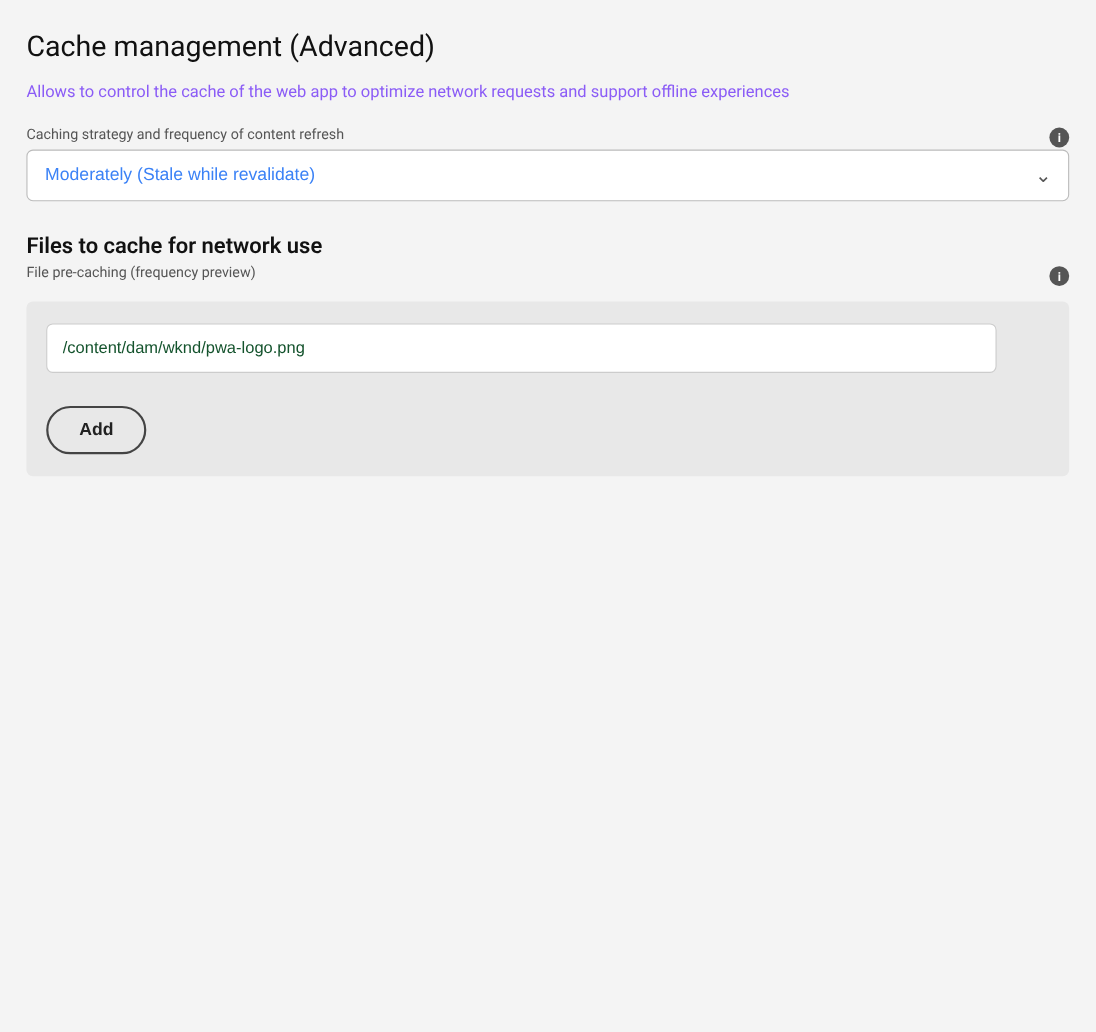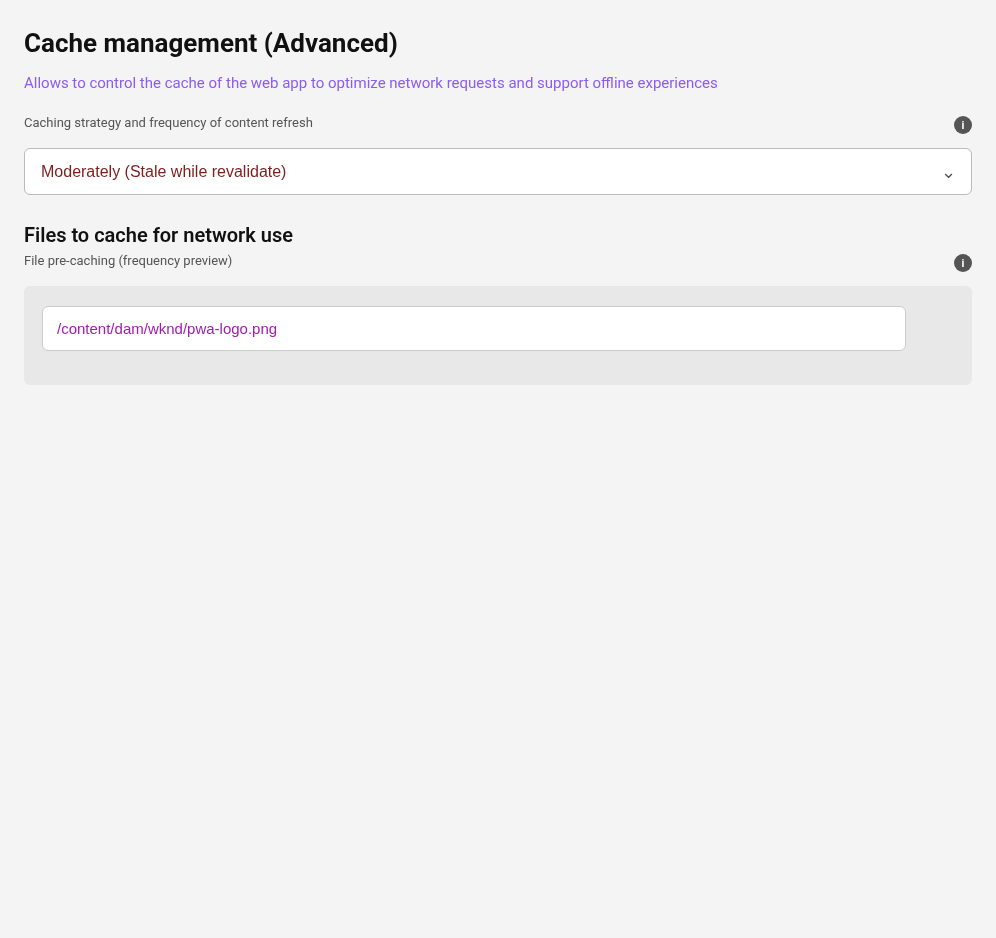--- a/index.html
+++ b/index.html
@@ -12,21 +12,21 @@
       font-family: -apple-system, BlinkMacSystemFont, 'Segoe UI', Roboto, Arial, sans-serif;
       background-color: #f4f4f4;
       color: #222;
       width: 996px;
       min-height: 938px;
       padding: 28px 24px;
     }
 
     .page-title {
       font-size: 26px;
-      font-weight: 700;
+      font-weight: 400;
       margin-bottom: 14px;
       color: #111;
     }
 
     .description {
       font-size: 15px;
       color: #8b5cf6;
       margin-bottom: 20px;
       max-width: 960px;
       line-height: 1.5;
@@ -64,21 +64,21 @@
     .dropdown {
       width: 100%;
       padding: 14px 16px;
       font-size: 16px;
       border: 1.5px solid #bbb;
       border-radius: 6px;
       background-color: #fff;
       appearance: none;
       -webkit-appearance: none;
       cursor: pointer;
-      color: #7f1d1d;
+      color: #3b82f6;
     }
 
     .dropdown-chevron {
       position: absolute;
       right: 16px;
       top: 50%;
       transform: translateY(-50%);
       pointer-events: none;
       font-size: 18px;
       color: #555;
@@ -105,21 +105,21 @@
       gap: 12px;
     }
 
     .file-input {
       flex: 1;
       padding: 13px 14px;
       font-size: 15px;
       border: 1.5px solid #ccc;
       border-radius: 6px;
       background-color: #fff;
-      color: #a21caf;
+      color: #14532d;
       outline: none;
     }
 
     .icon-btn {
       background: none;
       border: none;
       cursor: pointer;
       padding: 4px 6px;
       color: #555;
       font-size: 20px;
@@ -138,21 +138,20 @@
       border-radius: 50px;
       background-color: transparent;
       color: #222;
       cursor: pointer;
     }
 
     .section-label-row {
       display: flex;
       align-items: center;
       justify-content: space-between;
-      margin-bottom: 12px;
     }
   </style>
 </head>
 <body>
 
 <h1 class="page-title">Cache management (Advanced)</h1>
 
 <p class="description">Allows to control the cache of the web app to optimize network requests and support offline experiences</p>
 
 <div class="section-label-row">
@@ -195,14 +194,15 @@
 
   
 
   
 
   
 
   
 
   
+  <button class="add-button">Add</button>
 
 </div>
 
 </body></html>

